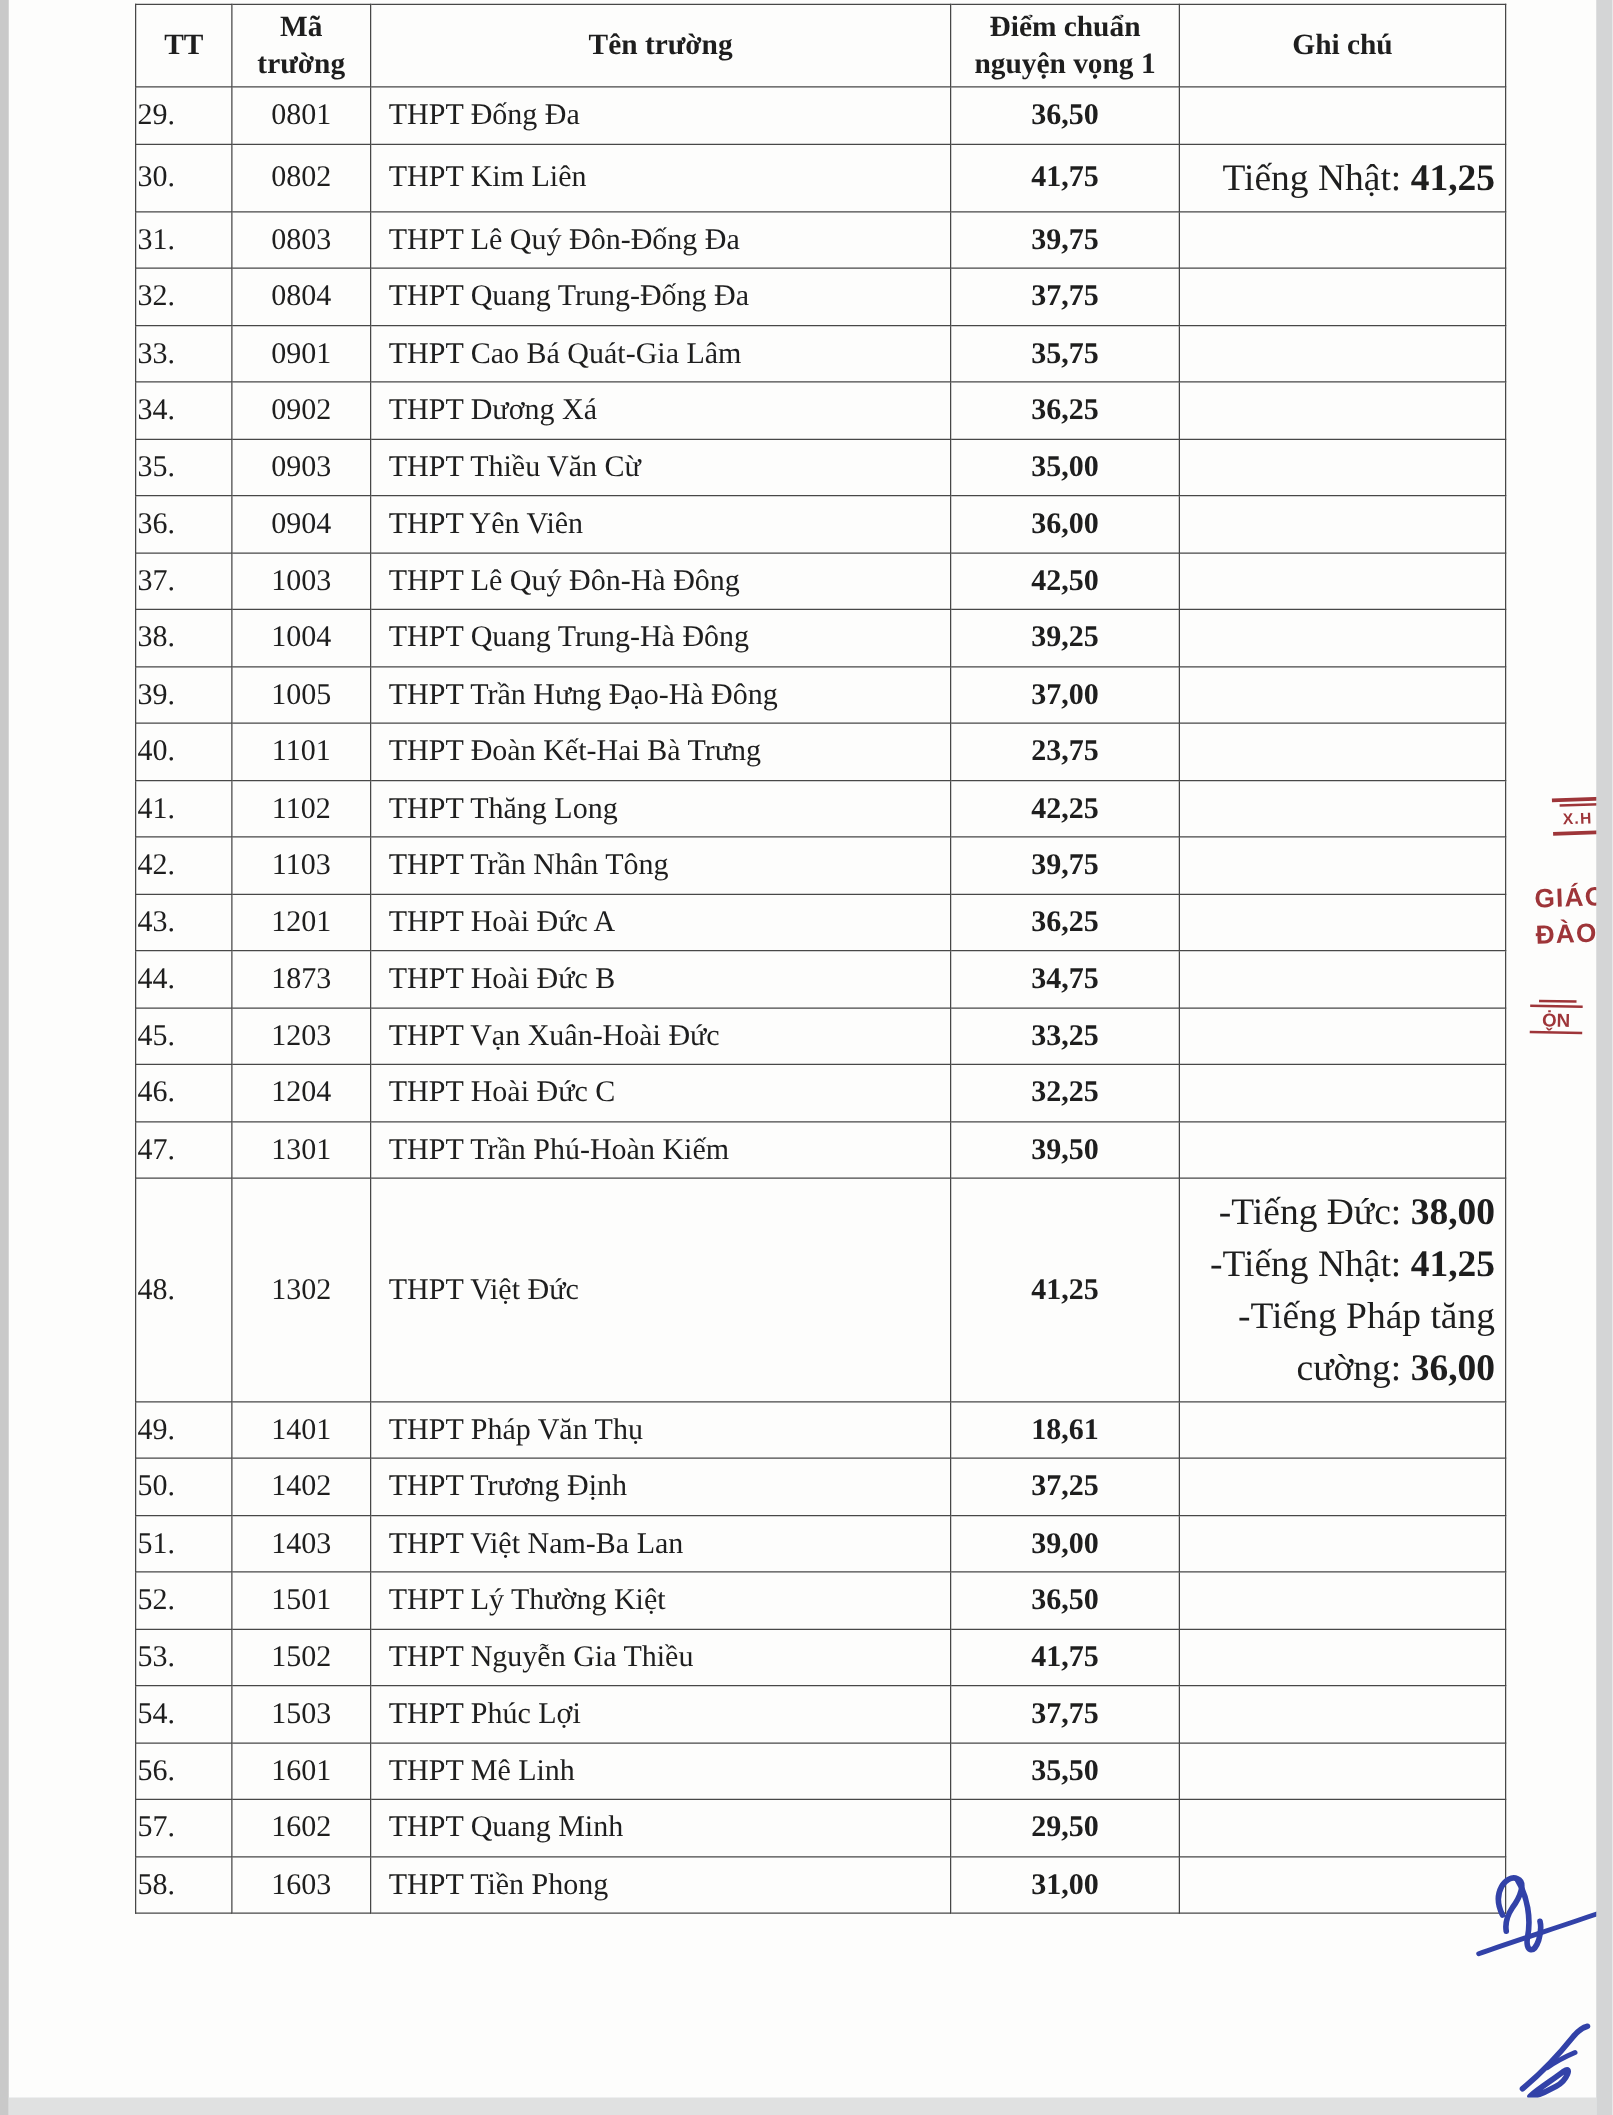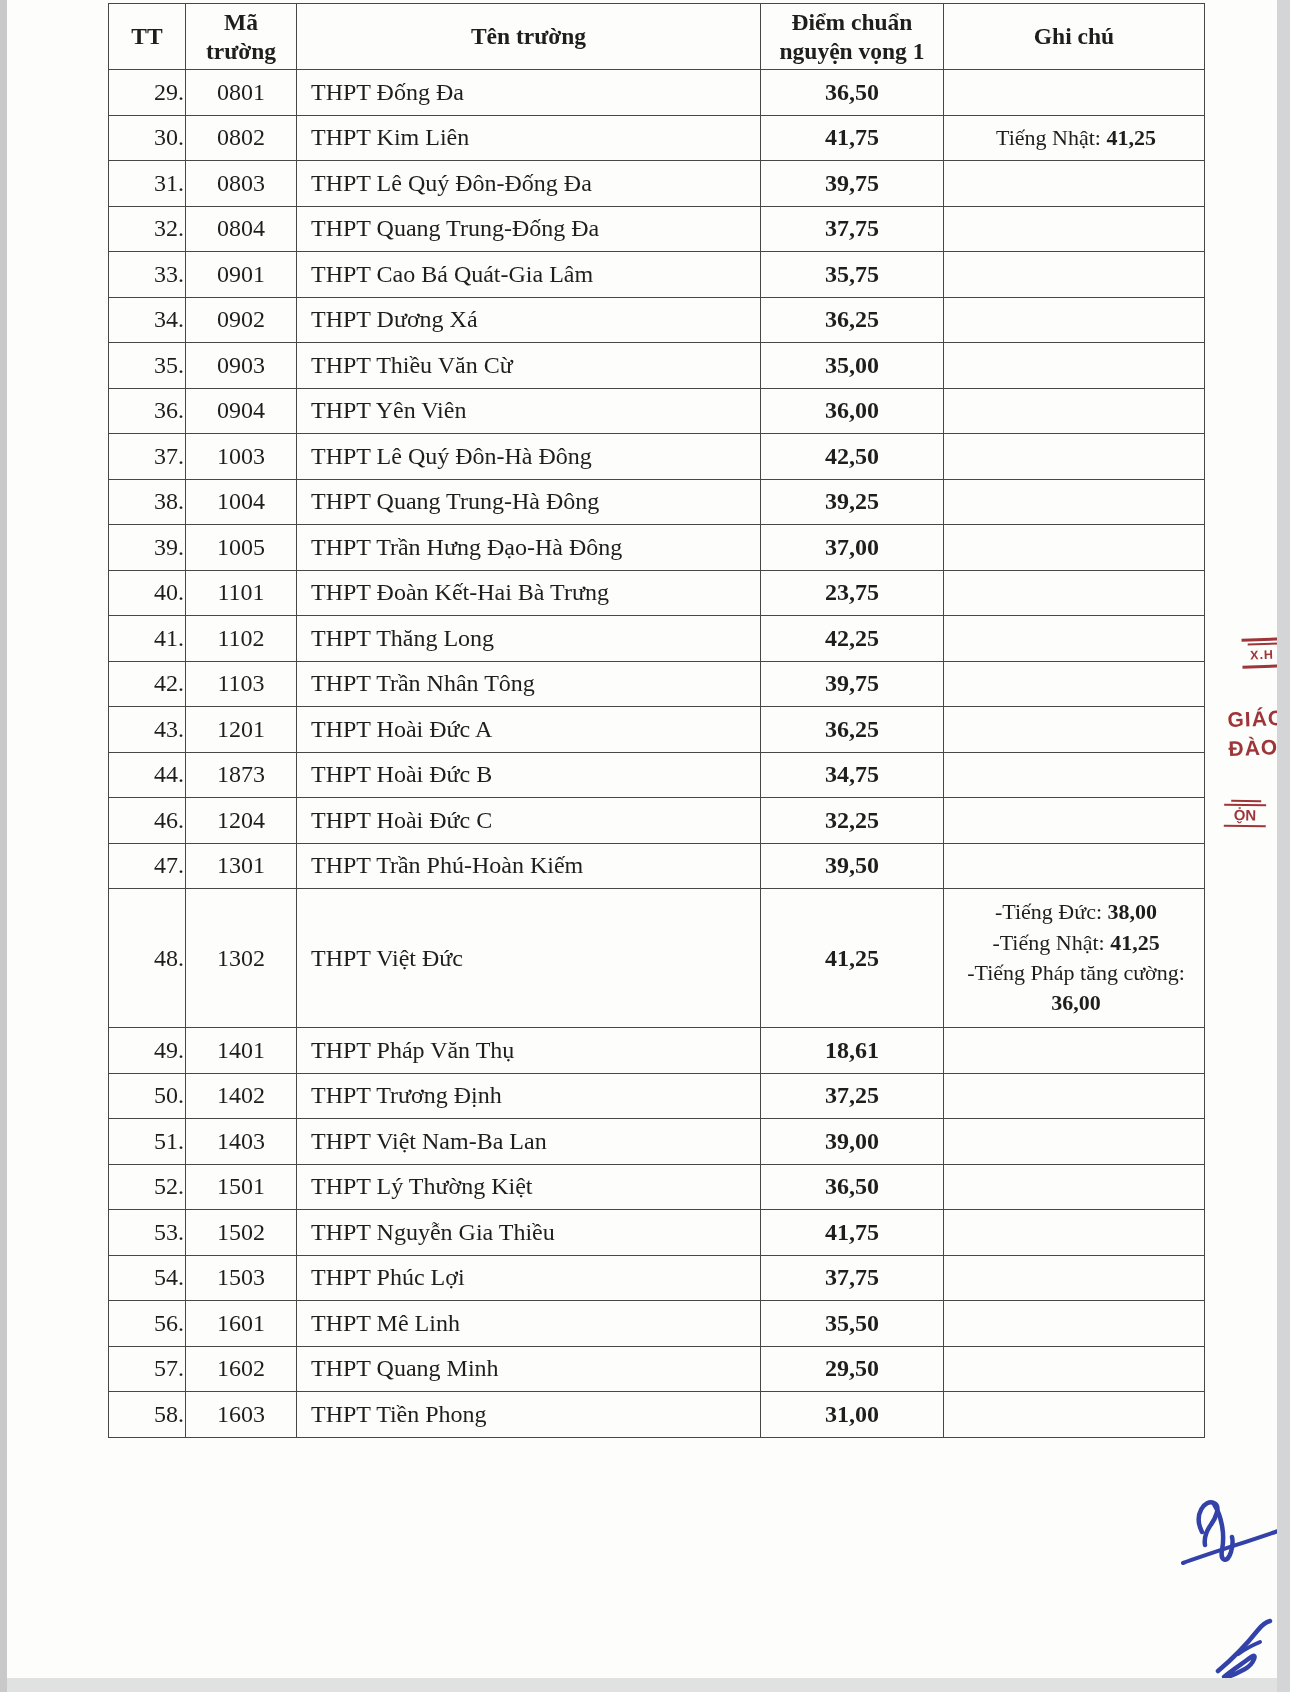--- a/index.html
+++ b/index.html
@@ -37,25 +37,25 @@
     overflow:hidden;
   }
   thead tr{height:66px;}
   tbody tr{height:45.5px;}
   tbody tr.tall-row{height:139px;}
   th{
     font-size:23.5px;font-weight:bold;text-align:center;line-height:1.22;
     padding:2px 6px;
   }
   td{font-size:24px;}
-  .td-tt{text-align:right;}
+  .td-tt{text-align:left;}
   .td-code{text-align:center;}
   .td-name{text-align:left;padding-left:14px;}
   .td-score{text-align:center;font-weight:bold;}
-  .td-note{text-align:center;padding:6px 8px 6px 12px;font-size:22px;line-height:1.38;margin-top:41px;}
+  .td-note{text-align:right;padding:6px 8px 6px 12px;font-size:30px;line-height:1.38;margin-top:41px;}
   .note-value{font-weight:bold;}
 
   
   .stamp{position:absolute;z-index:2;color:var(--stamp-color);
          font-family:"Liberation Sans", sans-serif;font-weight:bold;}
   .stamp-xh{left:1242px;top:636px;width:40px;transform:rotate(-2deg);}
   .stamp-xh .rule{height:2.5px;background:var(--stamp-color);margin:2px 0;}
   .stamp-xh .rule.short{width:32px;margin-left:6px;}
   .stamp-xh .xh-text{font-size:12.5px;letter-spacing:1px;text-align:center;padding:1px 0;}
   .stamp-giao{left:1228px;top:704px;width:56px;font-size:21px;line-height:1.4;
@@ -205,20 +205,27 @@
         <td class="td-note"></td>
       </tr>
       <tr>
         <td class="td-tt">44.</td>
         <td class="td-code">1873</td>
         <td class="td-name">THPT Hoài Đức B</td>
         <td class="td-score">34,75</td>
         <td class="td-note"></td>
       </tr>
       <tr>
+        <td class="td-tt">45.</td>
+        <td class="td-code">1203</td>
+        <td class="td-name">THPT Vạn Xuân-Hoài Đức</td>
+        <td class="td-score">33,25</td>
+        <td class="td-note"></td>
+      </tr>
+      <tr>
         <td class="td-tt">46.</td>
         <td class="td-code">1204</td>
         <td class="td-name">THPT Hoài Đức C</td>
         <td class="td-score">32,25</td>
         <td class="td-note"></td>
       </tr>
       <tr>
         <td class="td-tt">47.</td>
         <td class="td-code">1301</td>
         <td class="td-name">THPT Trần Phú-Hoàn Kiếm</td>

